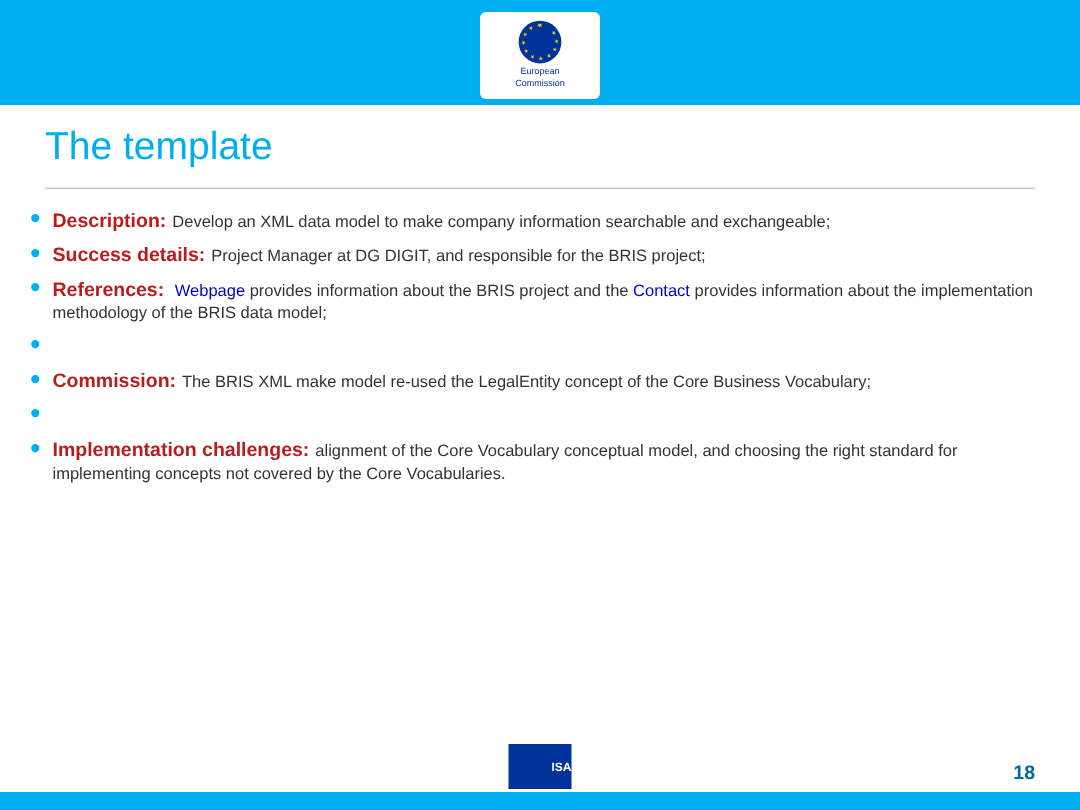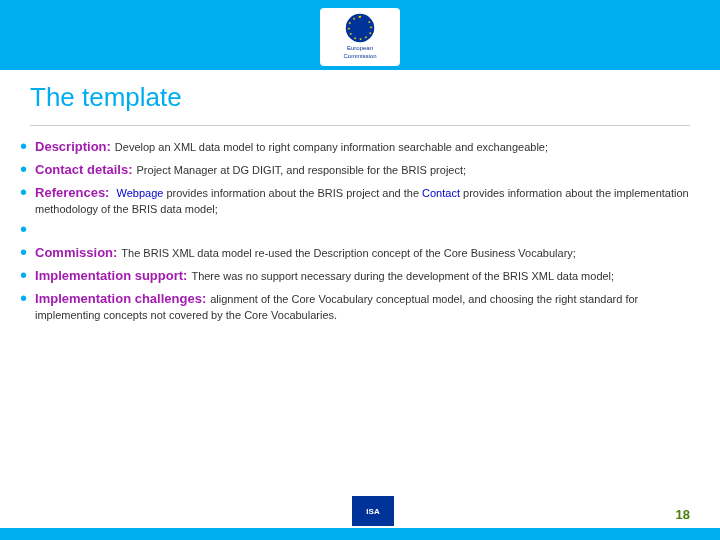--- a/index.html
+++ b/index.html
@@ -115,57 +115,56 @@
       font-size: 20px;
       line-height: 1;
       margin-right: 8px;
       margin-top: -2px;
       flex-shrink: 0;
     }
 
     .bullet-label {
       font-size: 13px;
       font-weight: bold;
-      color: #a21caf;
+      color: #b91c1c;
       margin-right: 4px;
     }
 
     .bullet-text {
       font-size: 11px;
       color: #333;
     }
 
     .link-text {
       color: #0000CC;
       cursor: pointer;
     }
 
     
     .page-number {
       position: absolute;
       bottom: 18px;
       right: 30px;
       font-size: 13px;
       font-weight: bold;
-      color: #4d7c0f;
+      color: #0369a1;
     }
 
     
     .bottom-logo {
       position: absolute;
       bottom: 14px;
       left: 50%;
       transform: translateX(-50%);
       width: 42px;
       height: 30px;
       background: #003399;
       display: flex;
       align-items: center;
-      justify-content: center;
-      margin-left: 13px;
+      justify-content: flex-end;
     }
 
     .bottom-logo-text {
       color: #fff;
       font-size: 8px;
       font-weight: bold;
     }
 
     .divider-line {
       width: calc(100% - 60px);
@@ -209,55 +208,52 @@
 </div>
 
 <div class="divider-line"></div>
 
 <div class="content-section">
   <ul class="bullet-list">
 
     <li>
       <span class="bullet-dot">•</span>
       <span class="bullet-text">
-        <span class="bullet-label">Description:</span><span>Develop an XML data model to right company information searchable and exchangeable;</span>
-      </span>
-    </li>
-
-    <li>
-      <span class="bullet-dot">•</span>
-      <span class="bullet-text">
-        <span class="bullet-label">Contact details:</span><span>Project Manager at DG DIGIT, and responsible for the BRIS project;</span>
+        <span class="bullet-label">Description:</span><span>Develop an XML data model to make company information searchable and exchangeable;</span>
+      </span>
+    </li>
+
+    <li>
+      <span class="bullet-dot">•</span>
+      <span class="bullet-text">
+        <span class="bullet-label">Success details:</span><span>Project Manager at DG DIGIT, and responsible for the BRIS project;</span>
       </span>
     </li>
 
     <li>
       <span class="bullet-dot">•</span>
       <span class="bullet-text">
         <span class="bullet-label">References:</span>
         <span> <a class="link-text">Webpage</a> provides information about the BRIS project and the <a class="link-text">Contact</a> provides information about the implementation methodology of the BRIS data model;</span>
       </span>
     </li>
 
     <li>
       <span class="bullet-dot">•</span>
     </li>
 
     <li>
       <span class="bullet-dot">•</span>
       <span class="bullet-text">
-        <span class="bullet-label">Commission:</span><span>The BRIS XML data model re-used the Description concept of the Core Business Vocabulary;</span>
-      </span>
-    </li>
-
-    <li>
-      <span class="bullet-dot">•</span>
-      <span class="bullet-text">
-        <span class="bullet-label">Implementation support:</span><span>There was no support necessary during the development of the BRIS XML data model;</span>
-      </span>
+        <span class="bullet-label">Commission:</span><span>The BRIS XML make model re-used the LegalEntity concept of the Core Business Vocabulary;</span>
+      </span>
+    </li>
+
+    <li>
+      <span class="bullet-dot">•</span>
     </li>
 
     <li>
       <span class="bullet-dot">•</span>
       <span class="bullet-text">
         <span class="bullet-label">Implementation challenges:</span><span>alignment of the Core Vocabulary conceptual model, and choosing the right standard for implementing concepts not covered by the Core Vocabularies.</span>
       </span>
     </li>
 
   </ul>

